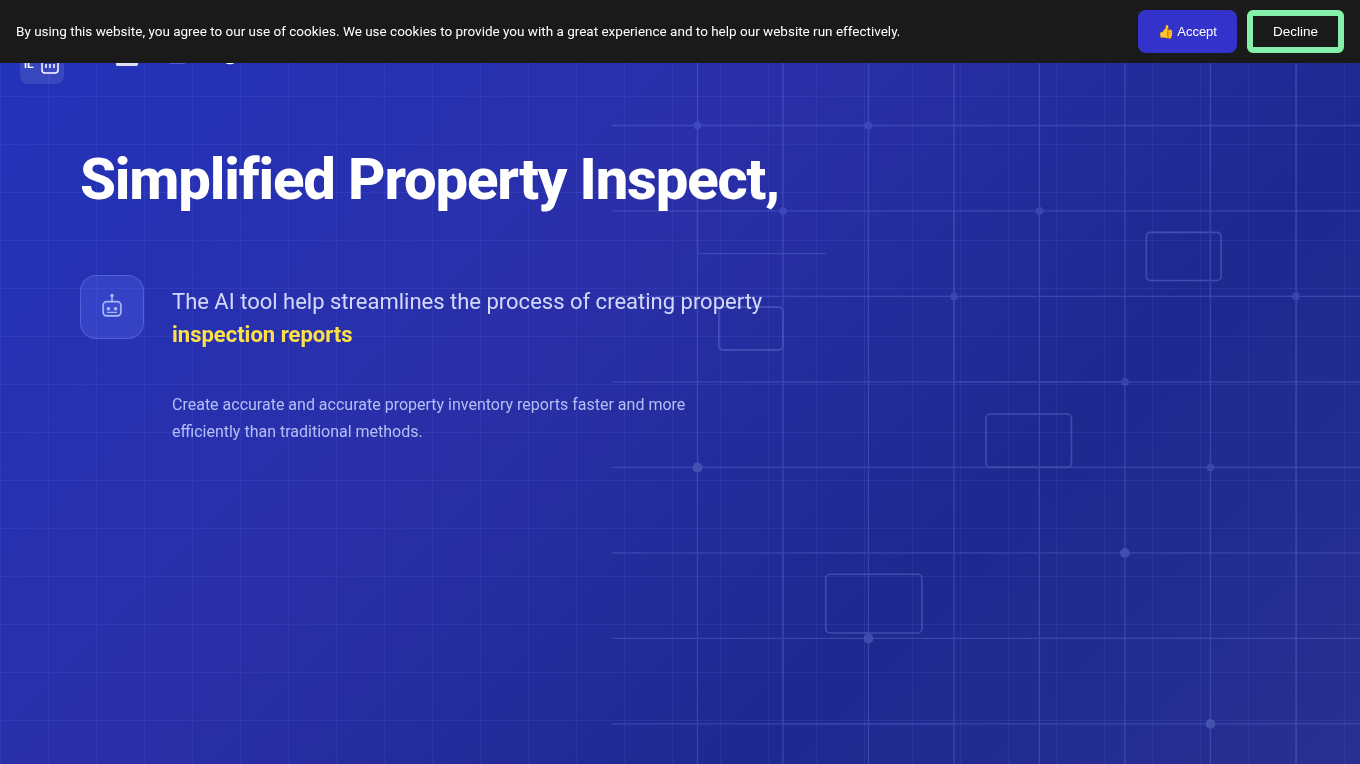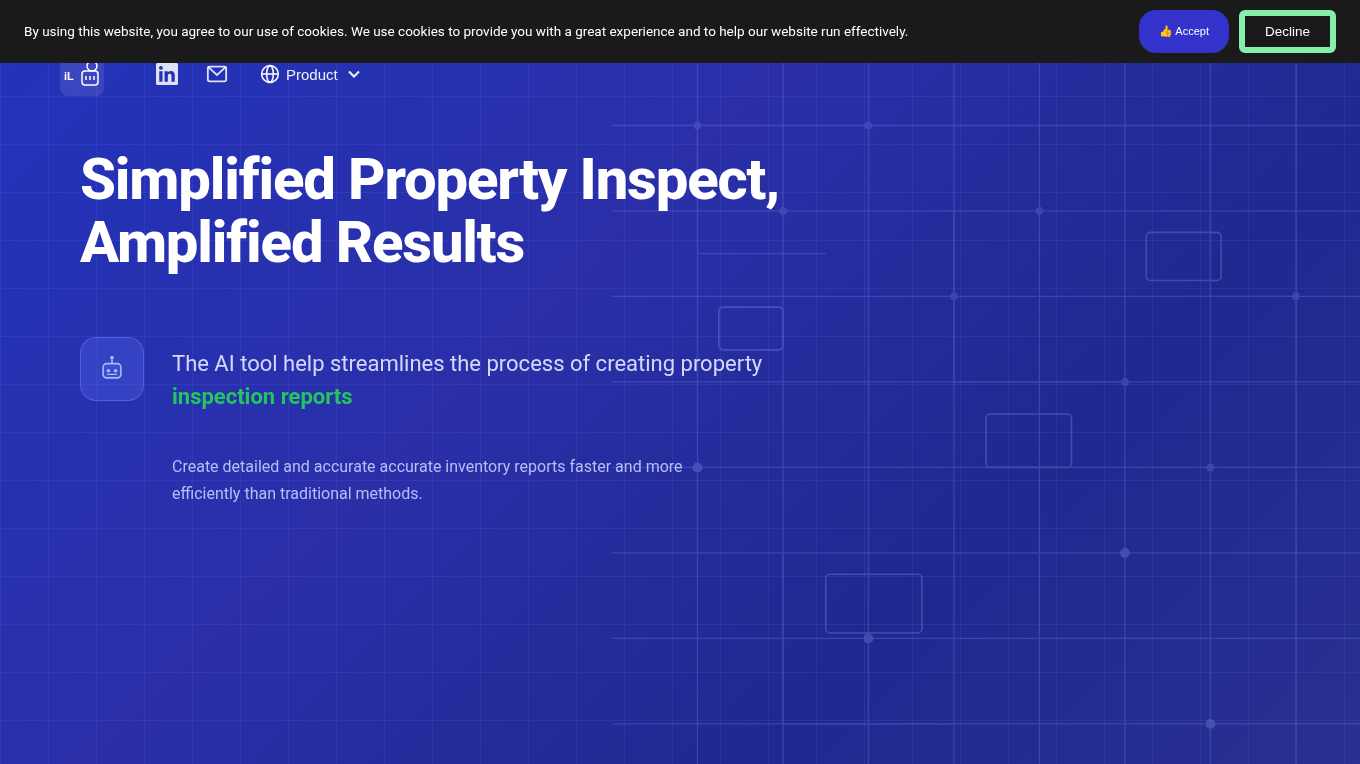--- a/index.html
+++ b/index.html
@@ -11,21 +11,21 @@
       min-height: 764px;
       overflow-x: hidden;
     }
 
     
     .cookie-banner {
       position: fixed;
       top: 0; left: 0; right: 0;
       background: #1a1a1a;
       color: #fff;
-      padding: 10px 24px;
+      padding: 10px 16px;
       display: flex;
       align-items: center;
       justify-content: space-between;
       z-index: 1000;
       font-size: 13.5px;
       gap: 16px;
     }
     .cookie-banner-text {
       flex: 1;
       line-height: 1.5;
@@ -33,22 +33,22 @@
     .cookie-actions {
       display: flex;
       gap: 10px;
       flex-shrink: 0;
     }
     .btn-accept {
       background: #3333cc;
       color: #fff;
       border: none;
       padding: 8px 20px;
-      border-radius: 17px;
-      font-size: 11px;
+      border-radius: 8px;
+      font-size: 13px;
       cursor: pointer;
       white-space: nowrap;
     }
     .btn-decline {
       background: transparent;
       color: #fff;
       border: 6px solid #86efac;
       padding: 8px 20px;
       border-radius: 6px;
       font-size: 13.5px;
@@ -74,22 +74,22 @@
       background-size: 48px 48px;
       pointer-events: none;
     }
 
     
     nav {
       position: fixed;
       top: 40px; 
       left: 0; right: 0;
       display: flex;
-      align-items: center;
-      padding: 0 60px;
+      align-items: flex-start;
+      padding: 0 20px;
       height: 68px;
       z-index: 900;
       background: transparent;
     }
     .nav-logo {
       display: flex;
       align-items: center;
       gap: 10px;
       margin-right: 48px;
       text-decoration: none;
@@ -184,21 +184,21 @@
     }
     .hero-feature-text {
       font-size: 22px;
       font-weight: 400;
       line-height: 1.5;
       color: rgba(220,225,255,0.95);
       padding-top: 10px;
     }
     .hero-feature-text strong {
       font-weight: 700;
-      color: #22c55e;
+      color: #fde047;
     }
 
     .hero-description {
       font-size: 16px;
       line-height: 1.7;
       color: rgba(200,210,255,0.88);
       max-width: 580px;
       margin-left: 92px;
     }
 
@@ -315,21 +315,20 @@
       <svg width="14" height="14" viewBox="0 0 24 24" fill="none" stroke="currentColor" stroke-width="2.5">
         <polyline points="6,9 12,15 18,9"></polyline>
       </svg>
     </button>
   </div>
 </nav>
 
 <section class="hero">
   <h1 class="hero-title">
     <span>Simplified Property Inspect,</span><br>
-    <span>Amplified Results</span>
   </h1>
 
   <div class="hero-feature">
     <div class="hero-feature-icon">
       <svg width="36" height="36" viewBox="0 0 36 36" fill="none" xmlns="http://www.w3.org/2000/svg">
 
         <rect x="8" y="12" width="20" height="16" rx="4" stroke="rgba(180,200,255,0.9)" stroke-width="1.8" fill="rgba(100,120,255,0.2)"></rect>
 
         <circle cx="14" cy="20" r="2" fill="rgba(180,200,255,0.9)"></circle>
         <circle cx="22" cy="20" r="2" fill="rgba(180,200,255,0.9)"></circle>
@@ -339,14 +338,14 @@
         <line x1="18" y1="12" x2="18" y2="6" stroke="rgba(180,200,255,0.9)" stroke-width="1.8"></line>
         <circle cx="18" cy="5" r="2" fill="rgba(180,200,255,0.9)"></circle>
 
       </svg>
     </div>
     <p class="hero-feature-text">
       <span>The AI tool help streamlines the process of creating property </span><strong>inspection reports</strong>
     </p>
   </div>
 
-  <p class="hero-description">Create detailed and accurate accurate inventory reports faster and more efficiently than traditional methods.</p>
+  <p class="hero-description">Create accurate and accurate property inventory reports faster and more efficiently than traditional methods.</p>
 </section>
 
 </body></html>

